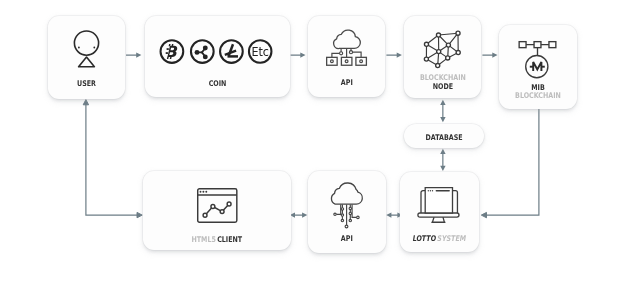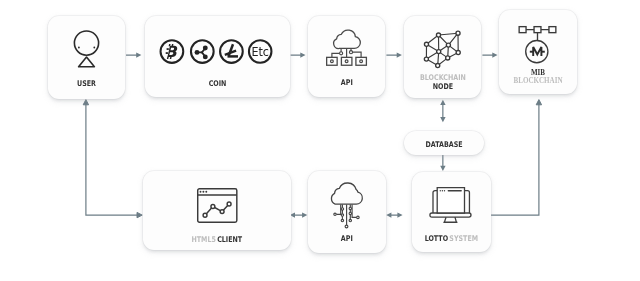--- a/index.html
+++ b/index.html
@@ -194,41 +194,41 @@
         <circle cx="36.2" cy="23.5" r="2.05"></circle>
         <circle cx="25.7" cy="28.9" r="2.05"></circle>
         <circle cx="4.4" cy="30.1" r="2.05"></circle>
         <circle cx="15.7" cy="36.5" r="2.05"></circle>
       </g>
     </svg>
     <div class="lbl lt" style="top:58.6px;">BLOCKCHAIN</div>
     <div class="lbl dk" style="top:67.2px;">NODE</div>
   </div>
 
-  <div class="card" style="left:498.6px;top:10px;width:78px;height:83.8px;font-family:Liberation Serif, serif;">
+  <div class="card" style="left:498.6px;top:25px;width:78px;height:83.8px;">
     <svg style="position:absolute;left:19.4px;top:14.5px;width:38.5px;height:39px;" viewBox="0 0 38.5 39">
       <g stroke="#3a3a3a" stroke-width="1.35" fill="none">
         <rect x="1.15" y="1.65" width="6.9" height="6.0"></rect>
         <rect x="16.05" y="1.65" width="6.9" height="6.0"></rect>
         <rect x="30.95" y="1.65" width="6.9" height="6.0"></rect>
         <path d="M8.05 4.65 H16.05 M22.95 4.65 H30.95"></path>
         <path d="M19.5 7.65 V15.6"></path>
         <circle cx="18.8" cy="26.6" r="11.1"></circle>
       </g>
       <g stroke="#2b2b2b" fill="none" stroke-width="1.95" stroke-linecap="butt" stroke-linejoin="miter">
         <path d="M15.2 31.0 V21.9 L19.3 29.4 L23.4 21.9 V31.0"></path>
         <path d="M11.8 26.7 H15.3"></path>
         <path d="M23.3 26.7 H26.8"></path>
       </g>
     </svg>
     <div class="lbl dk" style="top:58.5px;">MIB</div>
     <div class="lbl lt" style="top:67.4px;">BLOCKCHAIN</div>
   </div>
 
-  <div class="card" style="left:403.5px;top:131px;width:80.2px;height:24.2px;border-radius:12.1px;">
+  <div class="card" style="left:403.5px;top:124px;width:80.2px;height:24.2px;border-radius:12.1px;">
     <div class="lbl dk" style="top:9.6px;">DATABASE</div>
   </div>
 
   <div class="card" style="left:143.4px;top:170.5px;width:147.7px;height:79px;">
     <svg style="position:absolute;left:53.5px;top:17px;width:40.5px;height:35px;" viewBox="0 0 40.5 35">
       <g stroke="#3a3a3a" fill="none" stroke-width="1.45">
         <rect x="0.72" y="0.72" width="39.1" height="33.6" rx="1.7"></rect>
         <path d="M0.72 7.0 H39.8"></path>
       </g>
       <g fill="#3a3a3a">
@@ -274,21 +274,21 @@
         <circle cx="22.3" cy="26.4" r="1.2"></circle>
         <circle cx="22.3" cy="31.4" r="1.2"></circle>
         <circle cx="22.3" cy="38.5" r="1.2"></circle>
         <circle cx="29.9" cy="35.4" r="1.25"></circle>
         <circle cx="18.5" cy="44.5" r="1.4"></circle>
       </g>
     </svg>
     <div class="lbl dk" style="top:64.9px;">API</div>
   </div>
 
-  <div class="card" style="left:412px;top:171.7px;width:78.7px;height:80.3px;">
+  <div class="card" style="left:400px;top:171.7px;width:78.7px;height:80.3px;font-style:italic;">
     <svg style="position:absolute;left:20.3px;top:15.3px;width:38px;height:38px;" viewBox="0 0 38 38">
       <g fill="none" stroke="#3f3f3f" stroke-width="1.3">
         <path d="M1.0 26.0 V5.6 a1.95 1.95 0 0 1 1.95 -1.95 H35.5 a1.95 1.95 0 0 1 1.95 1.95 V26.0"></path>
         <path d="M0.0 26.0 H36.9 a1.75 1.75 0 0 1 0 4.2 H0.0 a1.75 1.75 0 0 1 0 -4.2 Z"></path>
         <path d="M14.0 30.2 L12.4 35.3 H24.4 L23.0 30.2"></path>
         <path d="M11.5 35.3 H25.4"></path>
       </g>
       <g fill="#ffffff" stroke="#3f3f3f" stroke-width="1.3">
         <path d="M5.2 26.0 V0.65 H32.5 V26.0 Z"></path>
       </g>

